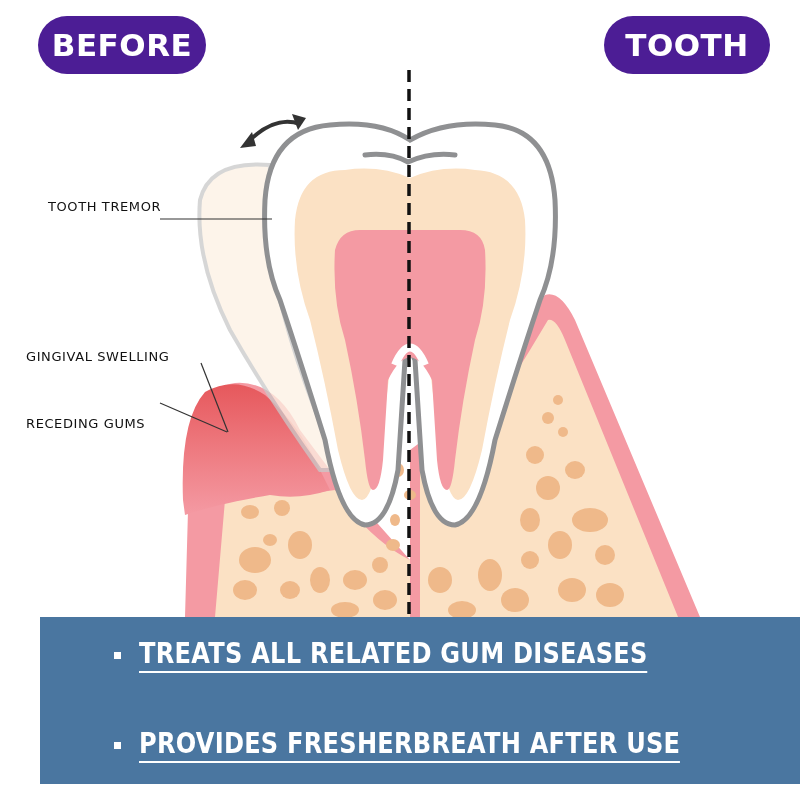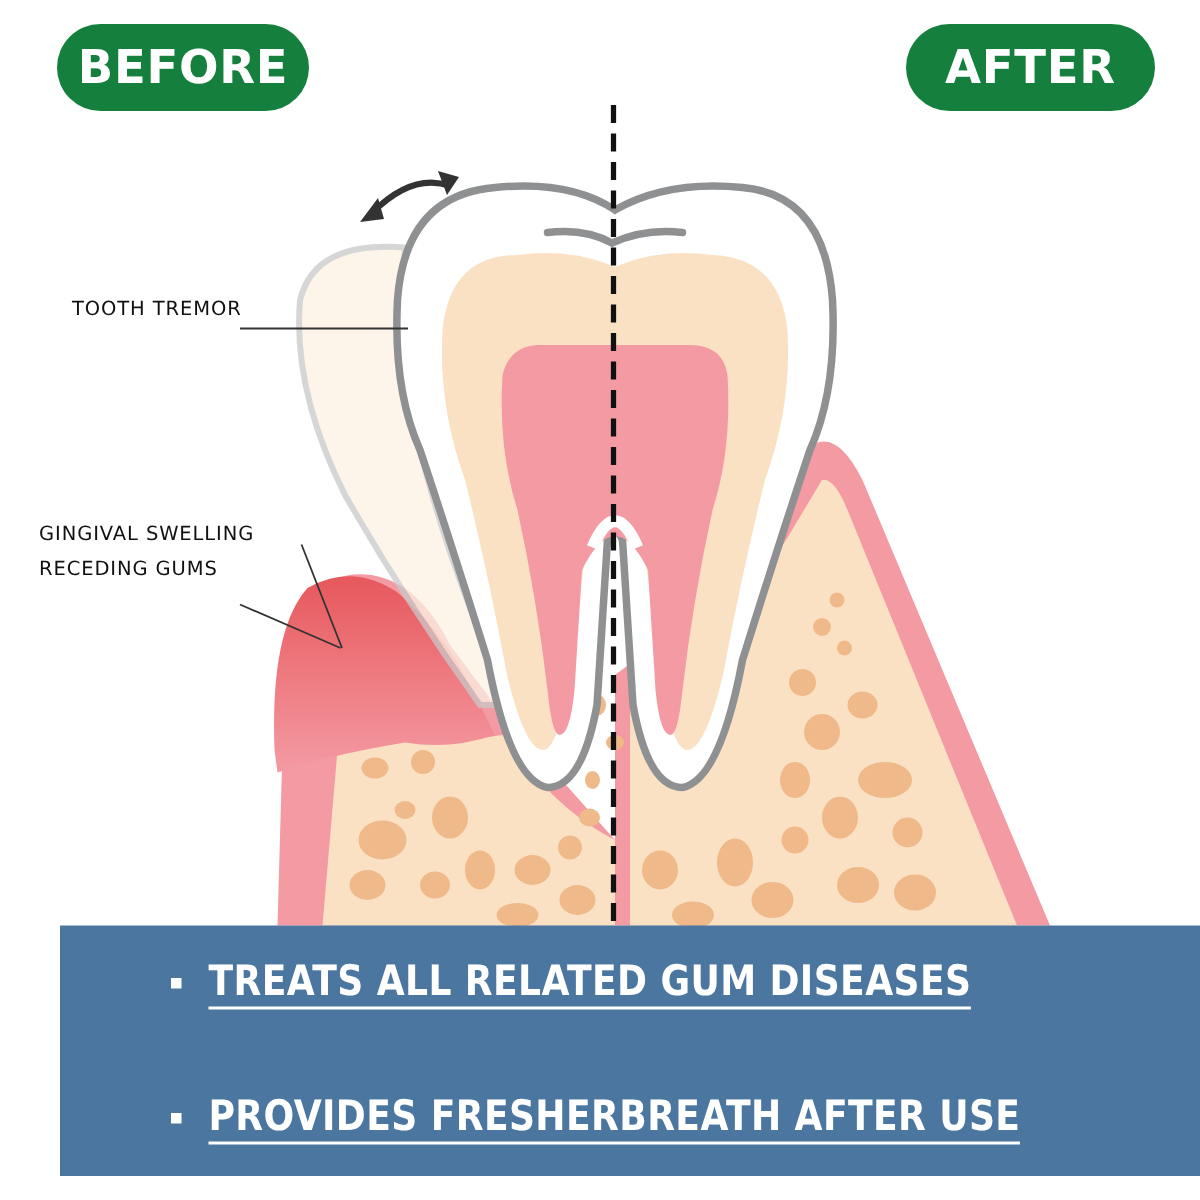--- a/index.html
+++ b/index.html
@@ -1,34 +1,34 @@
 <!DOCTYPE html>
 <html><head>
 <meta charset="utf-8">
 <style>
   html, body { margin:0; padding:0; }
   body { width:800px; height:800px; background:#ffffff; position:relative; overflow:hidden; font-family:"DejaVu Sans", sans-serif; }
-  .pill { position:absolute; top:16px; height:58px; border-radius:29px; background:#15803d; color:#fff; font-family:"DejaVu Sans", sans-serif; font-weight:bold; font-size:31px; display:flex; align-items:center; justify-content:center; letter-spacing:0.5px; }
+  .pill { position:absolute; top:16px; height:58px; border-radius:29px; background:#4c1d95; color:#fff; font-family:"DejaVu Sans", sans-serif; font-weight:bold; font-size:31px; display:flex; align-items:center; justify-content:center; letter-spacing:0.5px; }
   #before-pill { left:38px; width:168px; }
   #after-pill { left:604px; width:166px; }
   .illus { position:absolute; left:0; top:0; width:800px; height:620px; }
   .label { position:absolute; font-family:"DejaVu Sans", sans-serif; font-size:13px; color:#111; letter-spacing:0.6px;text-align:right; }
   #banner { position:absolute; left:0; top:617px; width:800px; height:167px; background:#4a76a0;margin-left:40px; }
   .bullet-row { position:absolute; left:74px; display:flex; align-items:center; }
   .bullet { width:7px; height:7px; background:#fff; margin-right:18px; }
   .bullet-text { color:#fff; font-family:"DejaVu Sans", sans-serif; font-size:28px; font-weight:bold; letter-spacing:0.3px; border-bottom:2.5px solid #fff; line-height:34px; transform:scaleX(0.86); transform-origin:left center; white-space:nowrap; }
 </style>
 </head>
 <body>
 
 <div class="pill" id="before-pill">
     <span>BEFORE</span>
   </div>
 <div class="pill" id="after-pill">
-    <span>AFTER</span>
+    <span>TOOTH</span>
   </div>
 
 <svg class="illus" viewBox="0 0 800 620" xmlns="http://www.w3.org/2000/svg">
   <defs>
     <linearGradient id="swell" x1="0" y1="0" x2="0" y2="1">
       <stop offset="0" stop-color="#e6585c"></stop>
       <stop offset="0.5" stop-color="#ee7a80"></stop>
       <stop offset="1" stop-color="#f49aa3"></stop>
     </linearGradient>
   </defs>
@@ -100,21 +100,21 @@
     <polygon points="306,118 292,114 298,130" fill="#333" stroke="none"></polygon>
   </g>
 
   <line x1="160" y1="219" x2="272" y2="219" stroke="#333" stroke-width="1.2"></line>
   <line x1="201" y1="363" x2="228" y2="432" stroke="#333" stroke-width="1.2"></line>
   <line x1="160" y1="403" x2="227" y2="432" stroke="#333" stroke-width="1.2"></line>
 </svg>
 
 <div class="label" style="left:48px; top:199px;">TOOTH TREMOR</div>
 <div class="label" style="left:26px; top:349px;">GINGIVAL SWELLING</div>
-<div class="label" style="left:26px; top:372px;">RECEDING GUMS</div>
+<div class="label" style="left:26px; top:416px;">RECEDING GUMS</div>
 
 <div id="banner">
   <div class="bullet-row" style="top:20px;">
     <span class="bullet"></span>
     <span class="bullet-text">TREATS ALL RELATED GUM DISEASES</span>
   </div>
   <div class="bullet-row" style="top:110px;">
     <span class="bullet"></span>
     <span class="bullet-text">PROVIDES FRESHERBREATH AFTER USE</span>
   </div>

